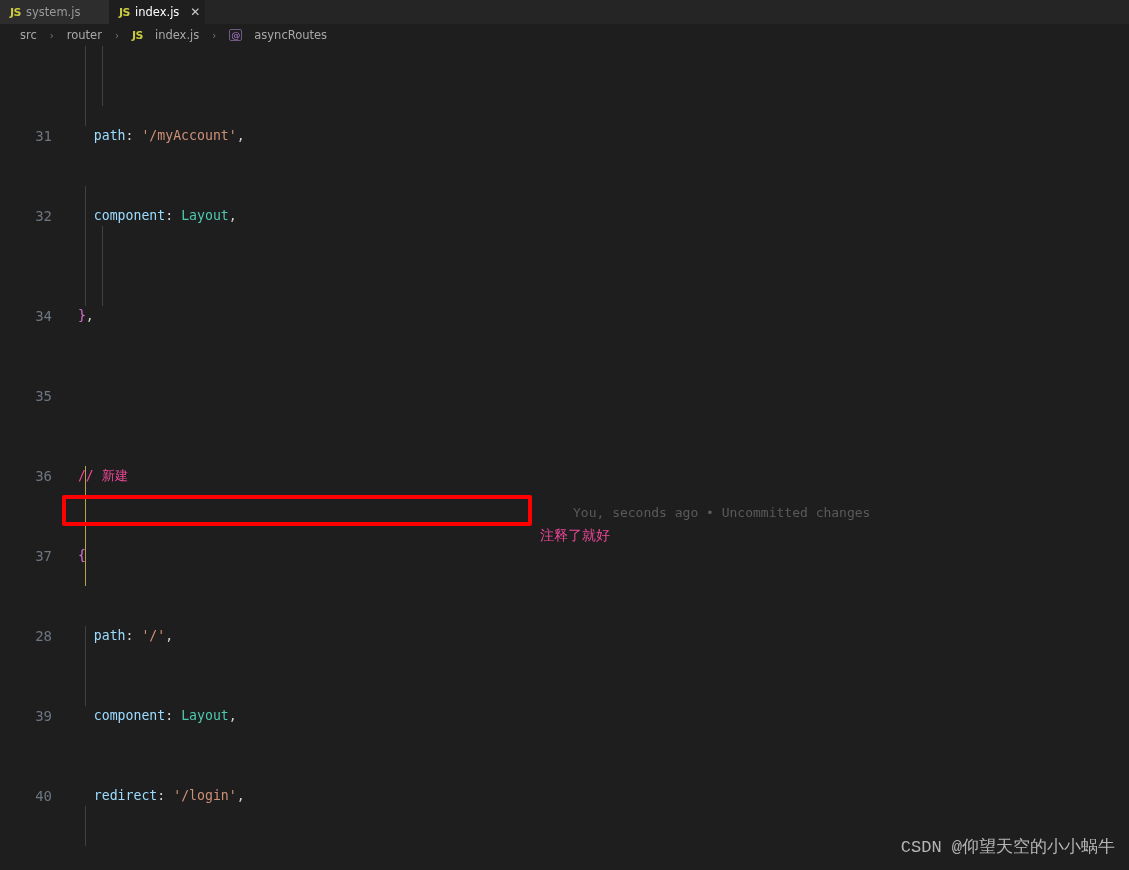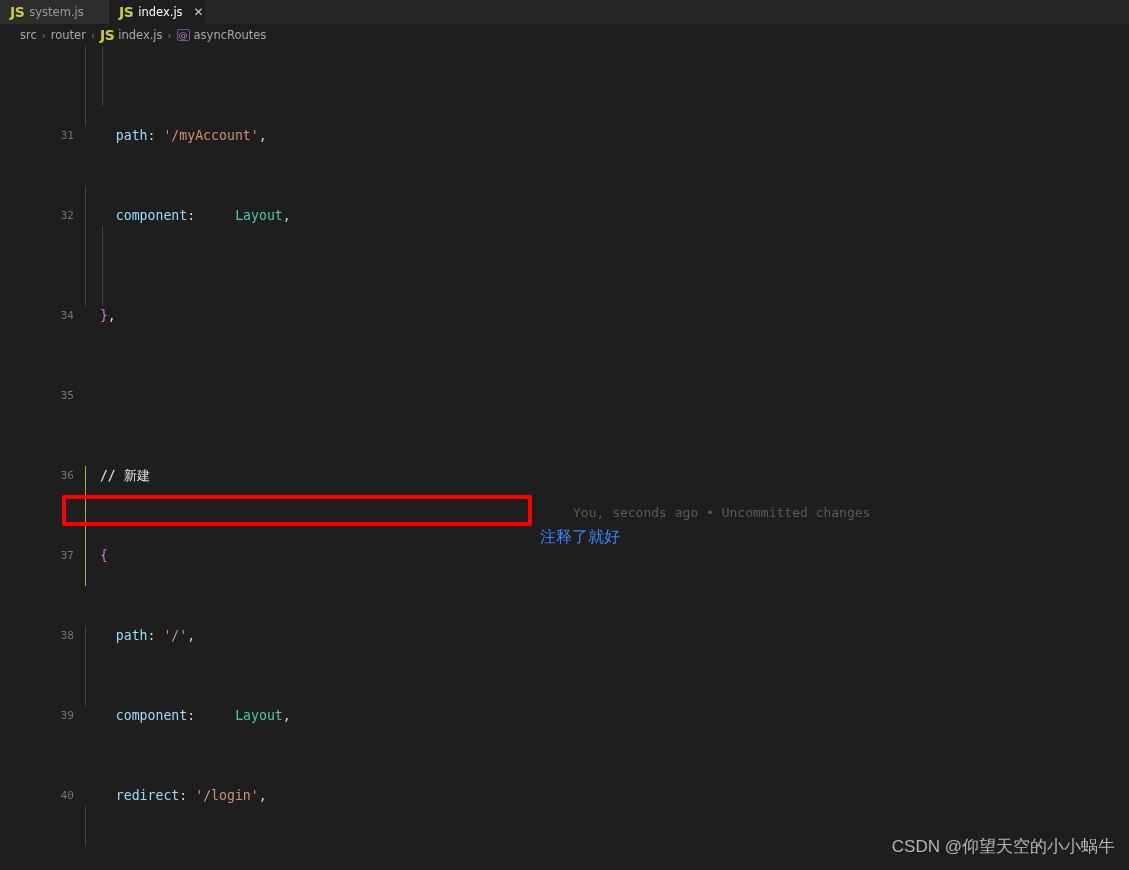--- a/index.html
+++ b/index.html
@@ -40,21 +40,21 @@
   }
   .tab.active::before {
     content: "";
     position: absolute;
     top: 0; left: 0; right: 0;
     height: 1px;
     background: #1e1e1e;
   }
   .js-icon {
     color: #cbcb41;
-    font-size: 14px;
+    font-size: 11px;
     font-weight: bold;
     font-family: "DejaVu Sans", "Liberation Sans", sans-serif;
     letter-spacing: -0.5px;
     flex: 0 0 auto;
   }
   .tab-label { white-space: nowrap; }
   .tab-close {
     margin-left: auto;
     color: #cccccc;
     font-size: 12px;
@@ -63,21 +63,21 @@
   }
   .tabbar-rest { flex: 1; background: #252526; }
 
   
   .breadcrumb {
     height: 22px;
     background: #1e1e1e;
     display: flex;
     align-items: center;
     padding-left: 20px;
-    gap: 4px;
+    gap: 12px;
     font-family: "DejaVu Sans", "Liberation Sans", sans-serif;
     font-size: 11.5px;
     color: #a9a9a9;
   }
   .bc-sep { color: #7a7a7a; font-size: 10px; padding: 0 1px; }
   .bc-sym {
     color: #b180d7;
     font-size: 9px;
     border: 1px solid #6f5a84;
     border-radius: 2px;
@@ -104,33 +104,32 @@
     height: 20px;
     display: flex;
     align-items: center;
   }
   .lnum {
     width: 52px;
     text-align: right;
     padding-right: 10px;
     color: #6e7681;
     flex: 0 0 62px;
-    font-size: 11px;
+    font-size: 14px;
     user-select: none;
-    margin-left: 22px;
   }
   .ltext {
     flex: 1;
     position: relative;
     padding-left: 0;
   }   
-  .cmt   { color: #e5e5e5; }   
+  .cmt   { color: #ec4899; }   
   .str   { color: #ce9178; }   
   .prop  { color: #9cdcfe; }   
-  .cls   { color: #4ec9b0; margin-left: 32px; }
+  .cls   { color: #4ec9b0; }
   .plain { color: #d4d4d4; }
   .br-p  { color: #da70d6; }
 
   
   .guide {
     position: absolute;
     width: 1px;
     background: #404040;
     pointer-events: none;
   }
@@ -155,33 +154,33 @@
 
   
   .redbox {
     position: absolute;
     border: 4px solid #ff0000;
     border-radius: 2px;
     pointer-events: none;
   }
   .redlabel {
     position: absolute;
-    color: #3b82f6;
+    color: #ec4899;
     font-family: "DejaVu Sans", "Liberation Sans", sans-serif;
-    font-size: 16px;
+    font-size: 14px;
     font-weight: 500;
     white-space: nowrap;
     pointer-events: none;
   }
 
   
   .watermark {
     position: absolute;
     color: #cfcfcf;
-    font-family: Liberation Sans, sans-serif;
+    font-family: Liberation Mono, monospace;
     font-size: 17px;
     opacity: 0.85;
     white-space: nowrap;
     pointer-events: none;
   }
 </style>
 </head>
 <body>
 
 <div class="tabbar">
@@ -247,21 +246,21 @@
       <span class="lnum">36</span>
       <span class="ltext"><span class="plain">  </span><span class="cmt">// 新建</span></span>
     </div>
     
     <div class="row">
       <span class="lnum">37</span>
       <span class="ltext"><span class="plain">  </span><span class="br-p">{</span></span>
     </div>
     
     <div class="row">
-      <span class="lnum">38</span>
+      <span class="lnum">28</span>
       <span class="ltext"><span class="plain">    </span><span class="prop">path</span><span class="plain">: </span><span class="str">'/'</span><span class="plain">,</span></span>
     </div>
     
     <div class="row">
       <span class="lnum">39</span>
       <span class="ltext"><span class="plain">    </span><span class="prop">component</span><span class="plain">: </span><span class="cls">Layout</span><span class="plain">,</span></span>
     </div>
     
     <div class="row">
       <span class="lnum">40</span>

